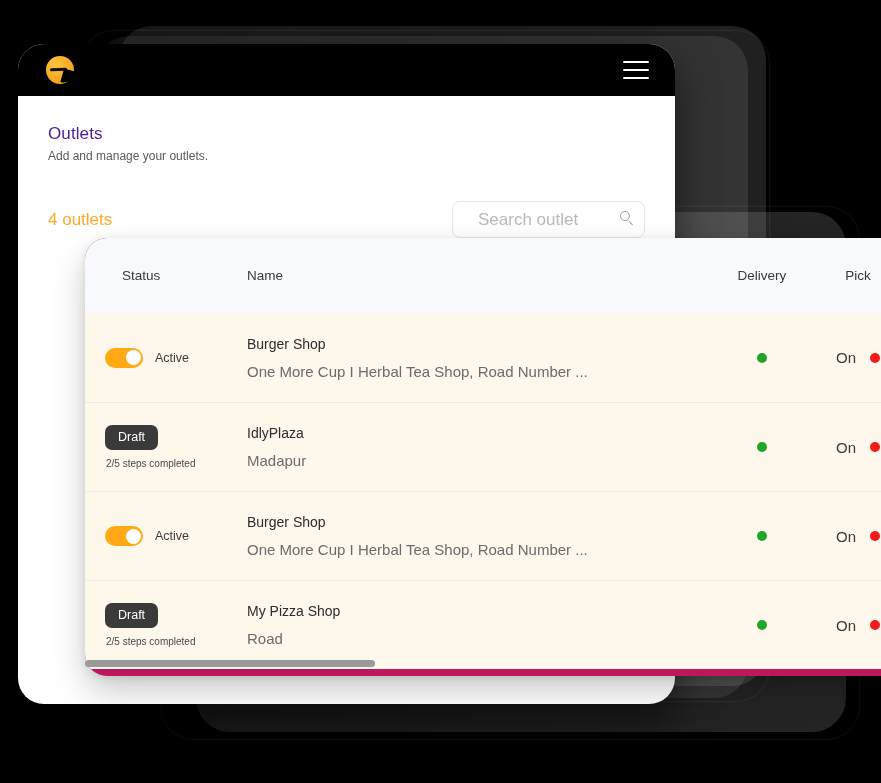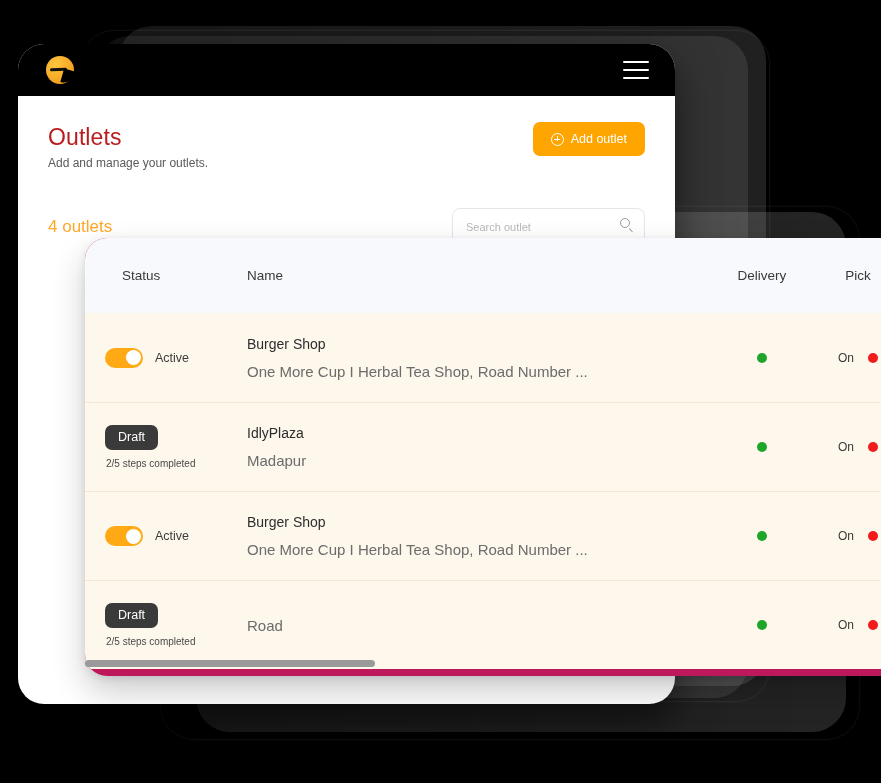--- a/index.html
+++ b/index.html
@@ -92,21 +92,21 @@
     background:#ffffff; border-radius:2px;
   }
 
   
   #page-body { padding: 28px 30px 0 30px; position: relative; }
 
   #page-head {
     display:flex; align-items:flex-start; justify-content: space-between;
   }
   #page-title {
-    font-size: 23px; color:#b91c1c; font-weight: 400; letter-spacing: .1px;
+    font-size: 17px; color:#4c1d95; font-weight: 400; letter-spacing: .1px;
   }
   #page-subtitle {
     font-size: 12px; color:#5a5a5a; margin-top: 5px;
   }
 
   #add-outlet-button {
     display:flex; align-items:center; gap:7px;
     background:#FFA500;
     color:#ffffff;
     border:none;
@@ -138,22 +138,22 @@
   #search-wrap {
     position:relative;
     width: 193px;
   }
   #search-input {
     width:100%;
     height: 37px;
     border:1px solid #e6e6ea;
     border-radius: 8px;
     background:#fff;
-    padding: 0 34px 0 13px;
-    font-size: 11px;
+    padding: 0 34px 0 25px;
+    font-size: 17px;
     color:#333;
     font-family:"Liberation Sans", sans-serif;
     outline:none;
   }
   #search-input::placeholder { color:#b9b9bd; }
   #search-icon {
     position:absolute; right:11px; top:10px;
     width:14px;height:14px; pointer-events:none;
   }
   #search-icon .ring {
@@ -255,21 +255,21 @@
     width:96px; flex:0 0 auto;
     display:flex; align-items:center; justify-content:center;
   }
   .pickup-cell {
     width:96px; flex:0 0 auto;
     display:flex; align-items:center; justify-content:center; gap:14px;
   }
   .dot { width:10px;height:10px;border-radius:50%; flex:0 0 auto; }
   .dot-green { background:#1EA52A; }
   .dot-red   { background:#F21B1B; }
-  .on-text { font-size:12px; color:#3a3a3a;text-align:center; }
+  .on-text { font-size:15px; color:#3a3a3a;text-align:center; }
 
   
   #h-scroll-track {
     position:absolute;
     left: 85px;
     top: 660px;
     width: 696px;
     height: 8px;
     background: transparent;
   }
@@ -302,24 +302,20 @@
       </div>
     </div>
 
     <div id="page-body">
 
       <div id="page-head">
         <div>
           <div id="page-title">Outlets</div>
           <div id="page-subtitle">Add and manage your outlets.</div>
         </div>
-        <button id="add-outlet-button">
-          <span class="plus-circle"></span>
-          <span>Add outlet</span>
-        </button>
       </div>
 
       <div id="count-row">
         <div id="outlet-count">4 outlets</div>
         <div id="search-wrap">
           <input id="search-input" type="text" placeholder="Search outlet" style="">
           <span id="search-icon">
             <span class="ring"></span>
               <span class="stem"></span>
           </span>
@@ -397,20 +393,21 @@
             <span class="on-text">On</span>
             <span class="dot dot-red"></span>
           </div>
         </div>
         <div class="trow">
           <div class="status-cell">
             <span class="draft-badge">Draft</span>
             <div class="steps-text">2/5 steps completed</div>
           </div>
           <div class="name-cell">
+            <div class="name-title">My Pizza Shop</div>
             <div class="name-sub">Road</div>
           </div>
           <div class="delivery-cell">
             <span class="dot dot-green"></span>
           </div>
           <div class="pickup-cell">
             <span class="on-text">On</span>
             <span class="dot dot-red"></span>
           </div>
         </div>

